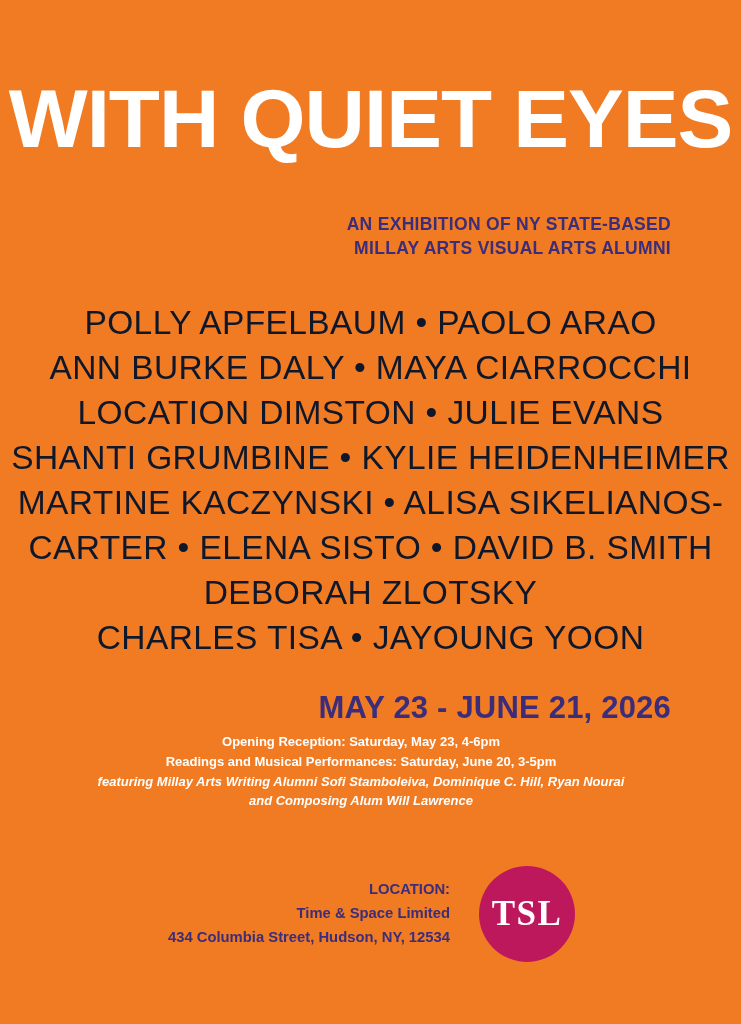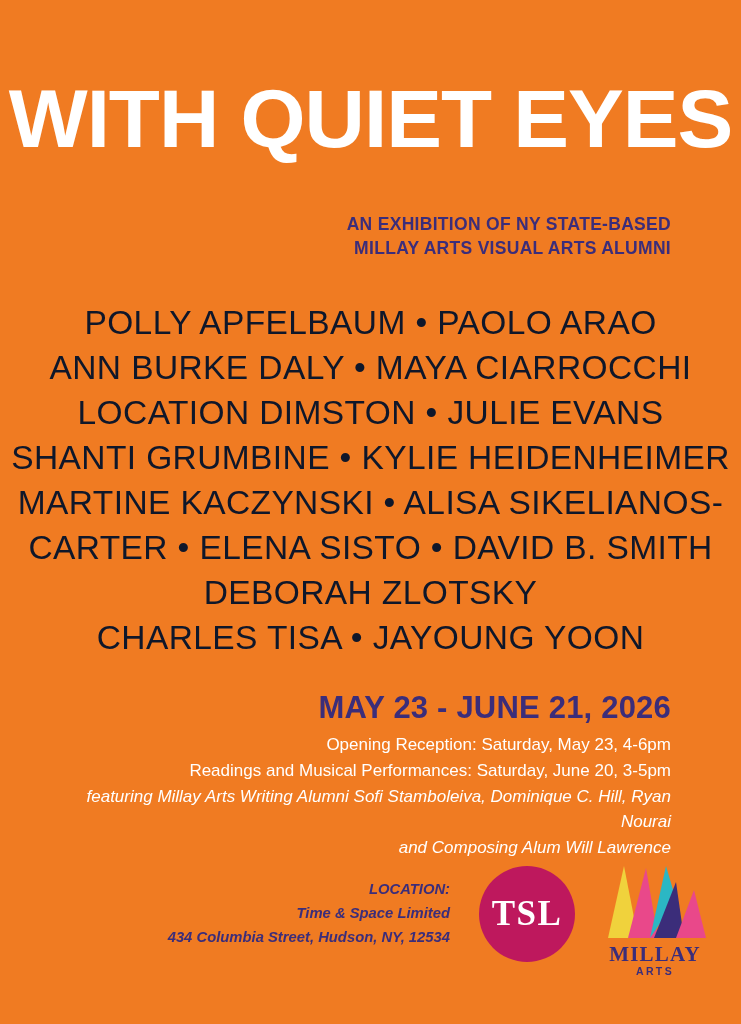--- a/index.html
+++ b/index.html
@@ -78,42 +78,41 @@
     font-weight: bold;
     font-size: 31px;
     letter-spacing: 0.2px;
   }
 
   .events {
     position: absolute;
     top: 732px;
     right: 70px;
     width: 620px;
-    text-align: right;
+    text-align: center;
     color: #FFFFFF;
-    font-size: 17px;
+    font-size: 13px;
     line-height: 1.52;
-    font-weight: normal;
+    font-weight: bold;
   }
   .events .ital {
     font-style: italic;
   }
 
   
   .location {
     position: absolute;
     top: 878px;
     left: 120px;
     width: 330px;
     text-align: right;
     color: #3B2D7A;
     font-weight: bold;
     font-size: 14.8px;
     line-height: 1.62;
-    font-style: italic;
   }
 
   
   .tsl-logo {
     position: absolute;
     top: 866px;
     left: 479px;
     width: 96px;
     height: 96px;
     border-radius: 50%;
@@ -204,25 +203,14 @@
   <div class="location">
     <div>LOCATION:</div>
     <div>Time &amp; Space Limited</div>
     <div>434 Columbia Street, Hudson, NY, 12534</div>
   </div>
 
   <div class="tsl-logo">
     <span class="tsl-text">TSL</span>
   </div>
 
-  <div class="millay-logo">
-    <svg class="millay-mark" viewBox="0 0 106 72">
-      <polygon points="6,72 22,0 36,72" fill="#F0D23C"></polygon>
-      <polygon points="26,72 44,2 56,72" fill="#E9488A"></polygon>
-      <polygon points="48,72 64,0 74,34" fill="#2BB7C4"></polygon>
-      <polygon points="52,72 74,16 82,72" fill="#3B2D7A"></polygon>
-      <polygon points="74,72 92,24 104,72" fill="#E9488A"></polygon>
-    </svg>
-    <div class="millay-name">MILLAY</div>
-    <div class="millay-sub">ARTS</div>
-  </div>
 
 </div>
 
 </body></html>

